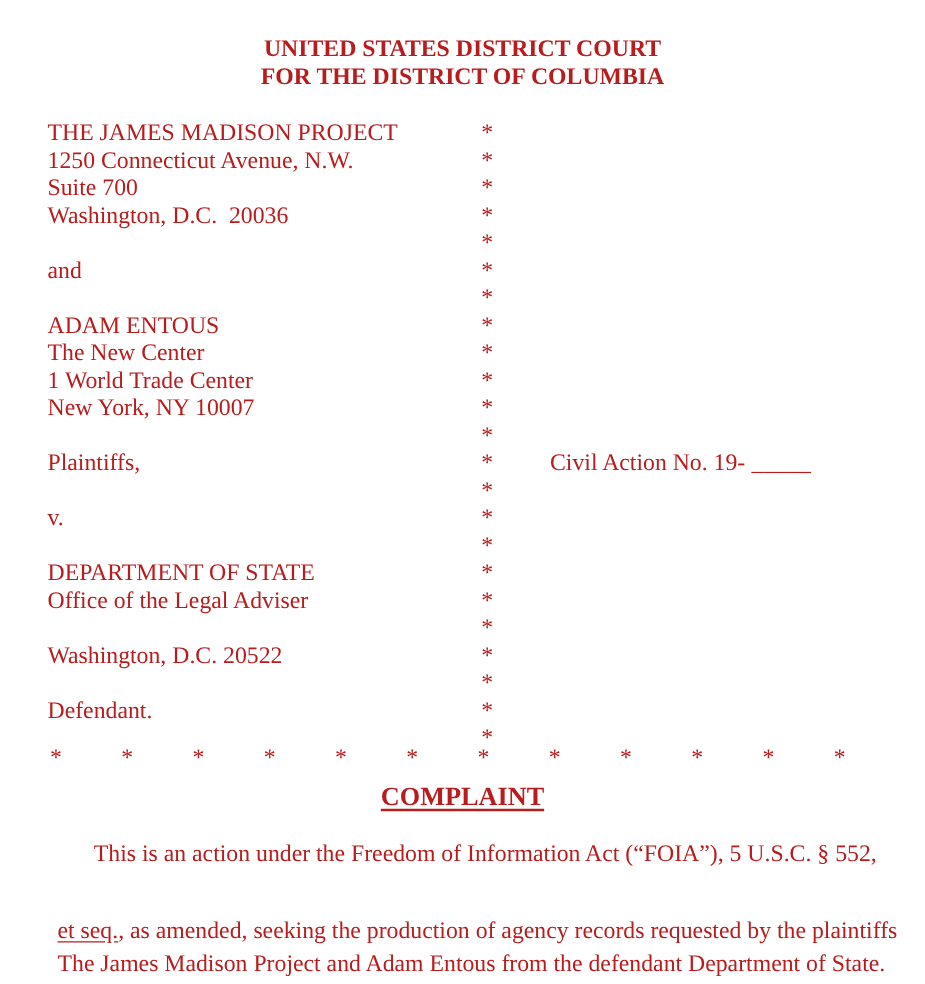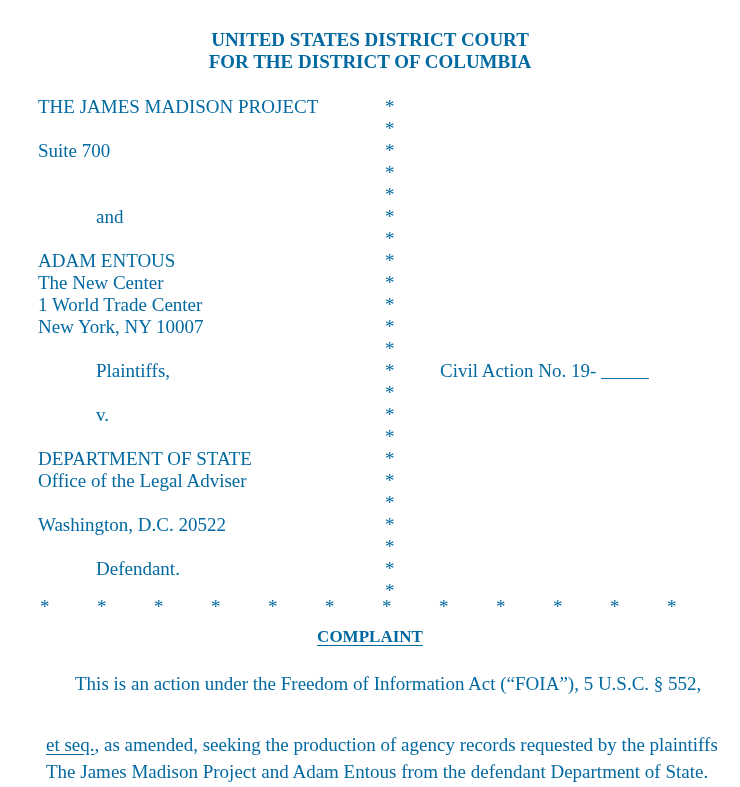--- a/index.html
+++ b/index.html
@@ -1,56 +1,56 @@
 <!DOCTYPE html>
 <html><head>
 <meta charset="utf-8">
 <style>
   html, body { margin: 0; padding: 0; background: #ffffff; }
   .page {
     position: relative;
     width: 740px;
     height: 787px;
     background: #ffffff;
-    color: #0369a1;
+    color: #b91c1c;
     font-family: "Liberation Serif", "DejaVu Serif", serif;
     font-size: 19px;
     overflow: hidden;
   }
   .court-header {
     position: absolute;
     top: 29px; left: 0; width: 100%;
     text-align: center;
     font-weight: bold;
     line-height: 22px;
   }
   .caption {
     position: absolute;
     top: 96px; left: 38px; right: 0;
   }
   .cap-row { position: relative; height: 22px; line-height: 22px; }
   .cap-left { white-space: pre; }
-  .cap-row.indent .cap-left { margin-left: 58px; }
+  .cap-row.indent .cap-left { }
   .cap-star { position: absolute; left: 347px; top: 0; }
   .civil-action { position: absolute; left: 402px; top: 0; white-space: pre; text-align: center; }
   .ca-blank { margin-left: 5px; }
   .star-divider {
     position: absolute;
     top: 596px; left: 40px;
     line-height: 22px;
     letter-spacing: 47.5px;
     white-space: nowrap;
   }
   .complaint-title {
     position: absolute;
     top: 624px; left: 0; width: 100%;
     margin: 0;
     text-align: center;
     font-weight: bold;
-    font-size: 17px;
+    font-size: 21px;
     line-height: 26px;
     text-decoration: underline;
     text-underline-offset: 3px;
   }
   .body-line {
     position: absolute;
     left: 38px;
     margin: 8px;
     line-height: 26px;
     white-space: nowrap;
@@ -65,23 +65,23 @@
 
 <div class="page">
 
   <header class="court-header">
     <div>UNITED STATES DISTRICT COURT</div>
     <div>FOR THE DISTRICT OF COLUMBIA</div>
   </header>
 
   <section class="caption">
     <div class="cap-row"><span class="cap-left">THE JAMES MADISON PROJECT</span><span class="cap-star">*</span></div>
-    <div class="cap-row"><span class="cap-star">*</span></div>
+    <div class="cap-row"><span class="cap-left">1250 Connecticut Avenue, N.W.</span><span class="cap-star">*</span></div>
     <div class="cap-row"><span class="cap-left">Suite 700</span><span class="cap-star">*</span></div>
-    <div class="cap-row"><span class="cap-star">*</span></div>
+    <div class="cap-row"><span class="cap-left">Washington, D.C.  20036</span><span class="cap-star">*</span></div>
     <div class="cap-row"><span class="cap-left"></span><span class="cap-star">*</span></div>
     <div class="cap-row indent"><span class="cap-left">and</span><span class="cap-star">*</span></div>
     <div class="cap-row"><span class="cap-left"></span><span class="cap-star">*</span></div>
     <div class="cap-row"><span class="cap-left">ADAM ENTOUS</span><span class="cap-star">*</span></div>
     <div class="cap-row"><span class="cap-left">The New Center</span><span class="cap-star">*</span></div>
     <div class="cap-row"><span class="cap-left">1 World Trade Center</span><span class="cap-star">*</span></div>
     <div class="cap-row"><span class="cap-left">New York, NY 10007</span><span class="cap-star">*</span></div>
     <div class="cap-row"><span class="cap-left"></span><span class="cap-star">*</span></div>
     <div class="cap-row indent">
       <span class="cap-left">Plaintiffs,</span><span class="cap-star">*</span><span class="civil-action"><span>Civil Action No. 19-</span><span class="ca-blank">_____</span></span>

